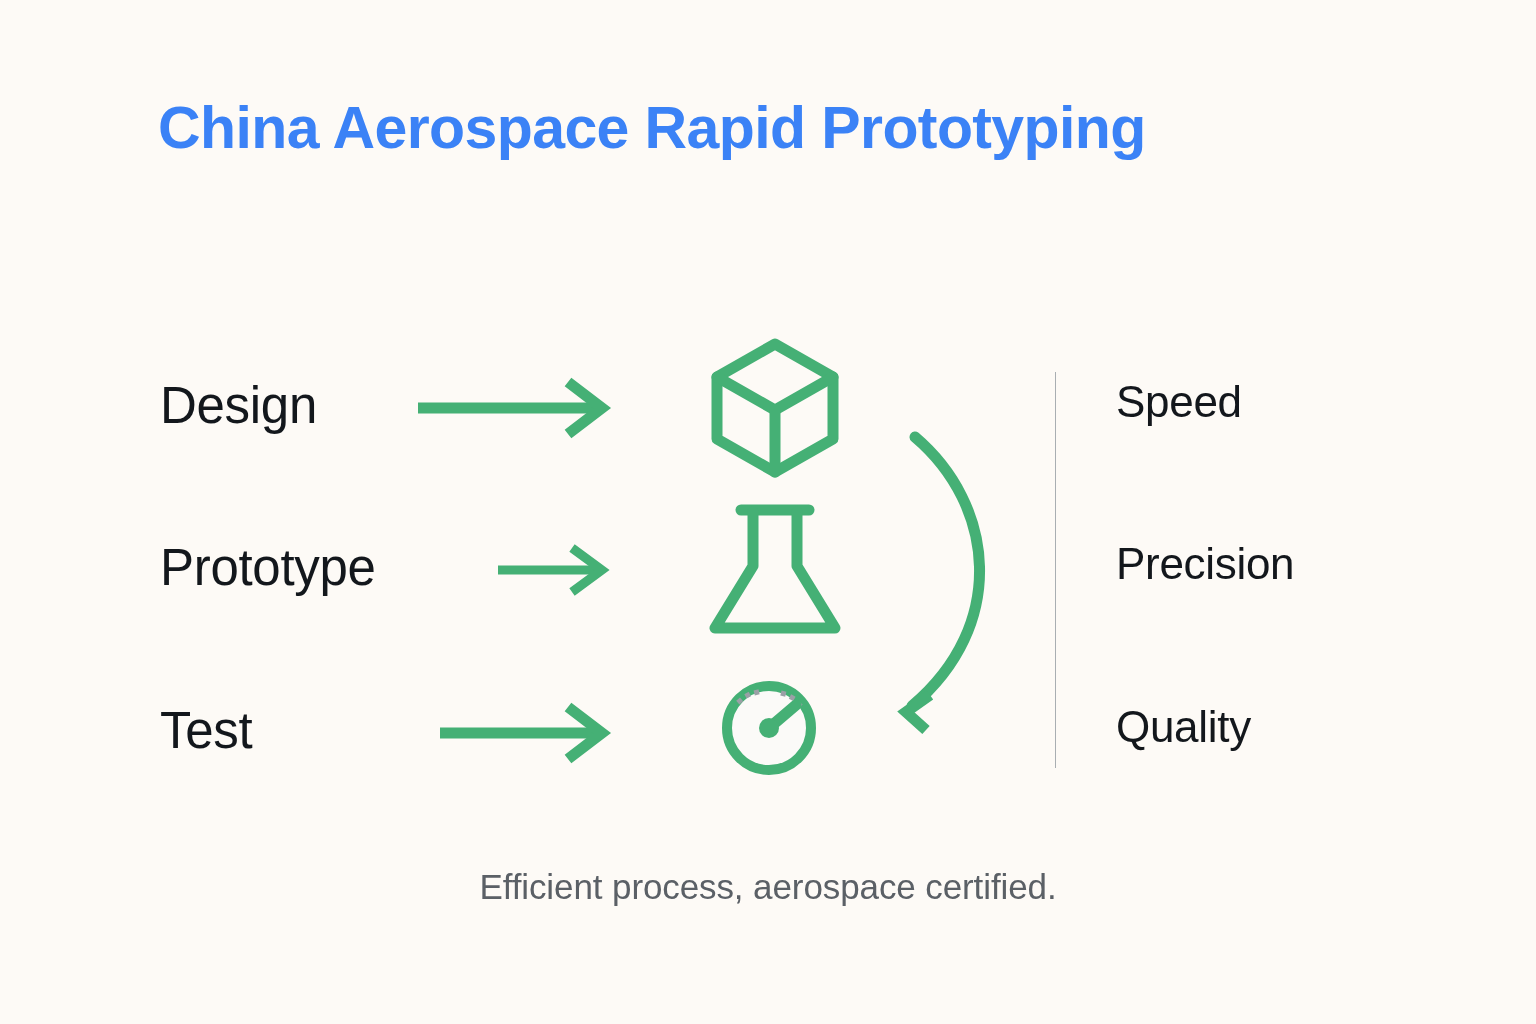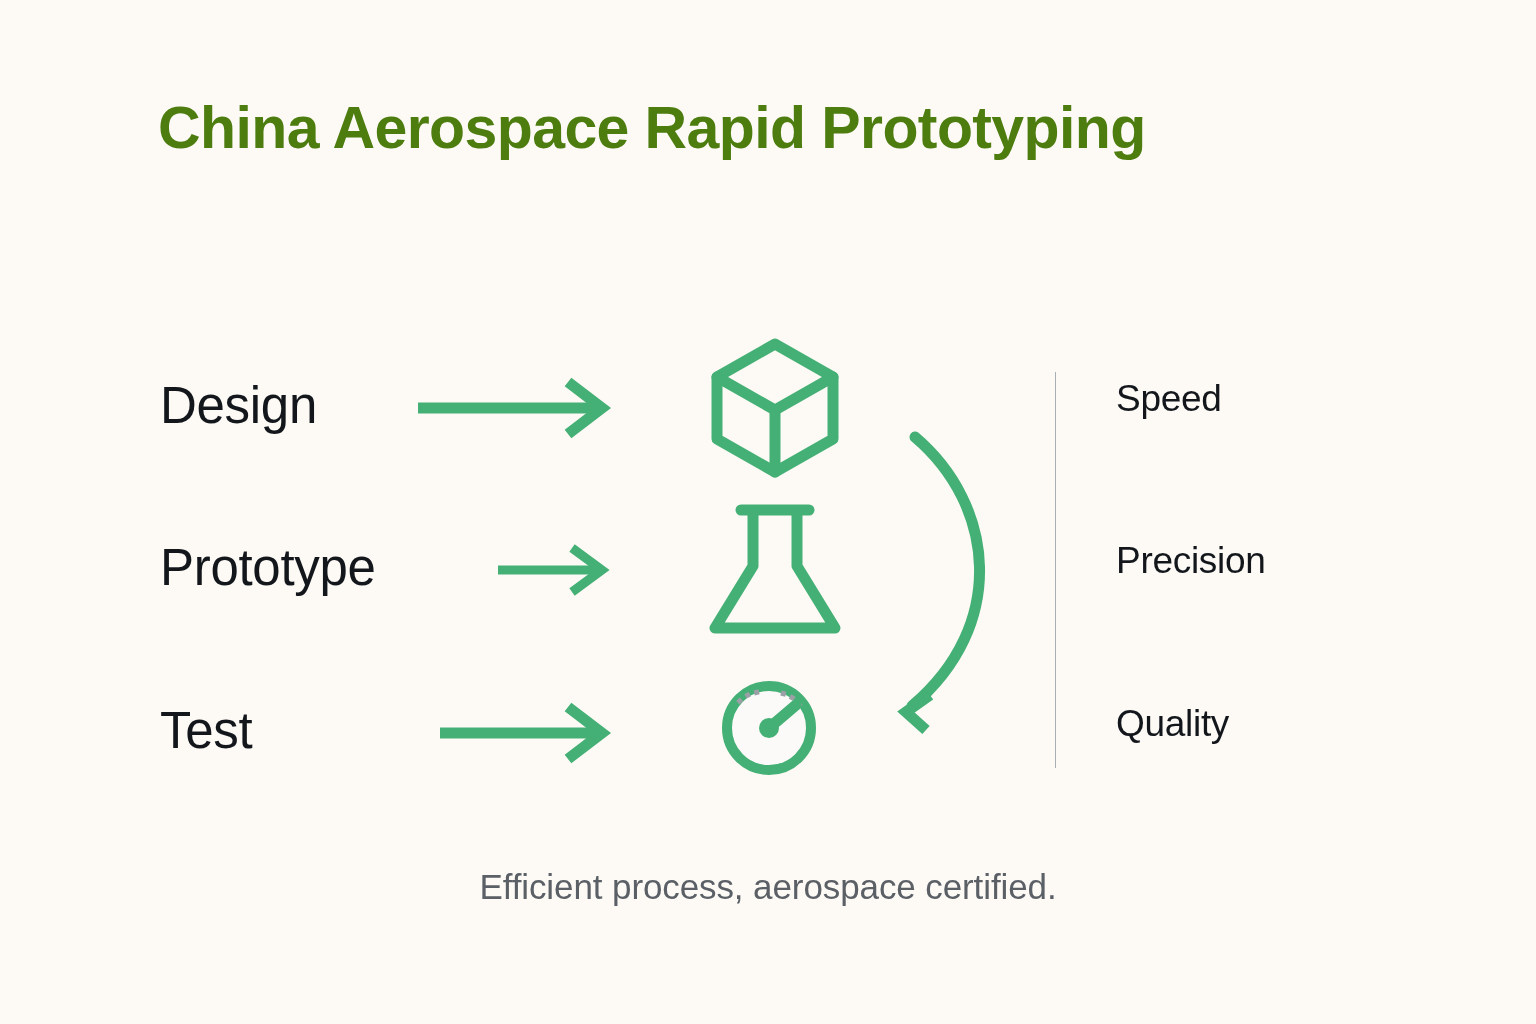--- a/index.html
+++ b/index.html
@@ -22,21 +22,21 @@
   }
 
   
   #title {
     position: absolute;
     left: 158px;
     top: 98px;
     font-size: 59px;
     font-weight: 700;
     letter-spacing: -0.6px;
-    color: #4d7c0f;
+    color: #3b82f6;
     white-space: nowrap;
     line-height: 1.05;
   }
 
   
   #stage {
     position: absolute;
     left: 0;
     top: 330px;
     width: 1536px;
@@ -63,21 +63,21 @@
     letter-spacing: -0.3px;
     color: #13171c;
     white-space: nowrap;
     line-height: 1;
   }
 
   .benefit-label {
     position: absolute;
     left: 1116px;
     top: 50px;
-    font-size: 37px;
+    font-size: 44px;
     font-weight: 400;
     letter-spacing: -0.3px;
     color: #13171c;
     white-space: nowrap;
     line-height: 1;
   }
 
   .arrow-slot {
     position: absolute;
     top: 46px;

